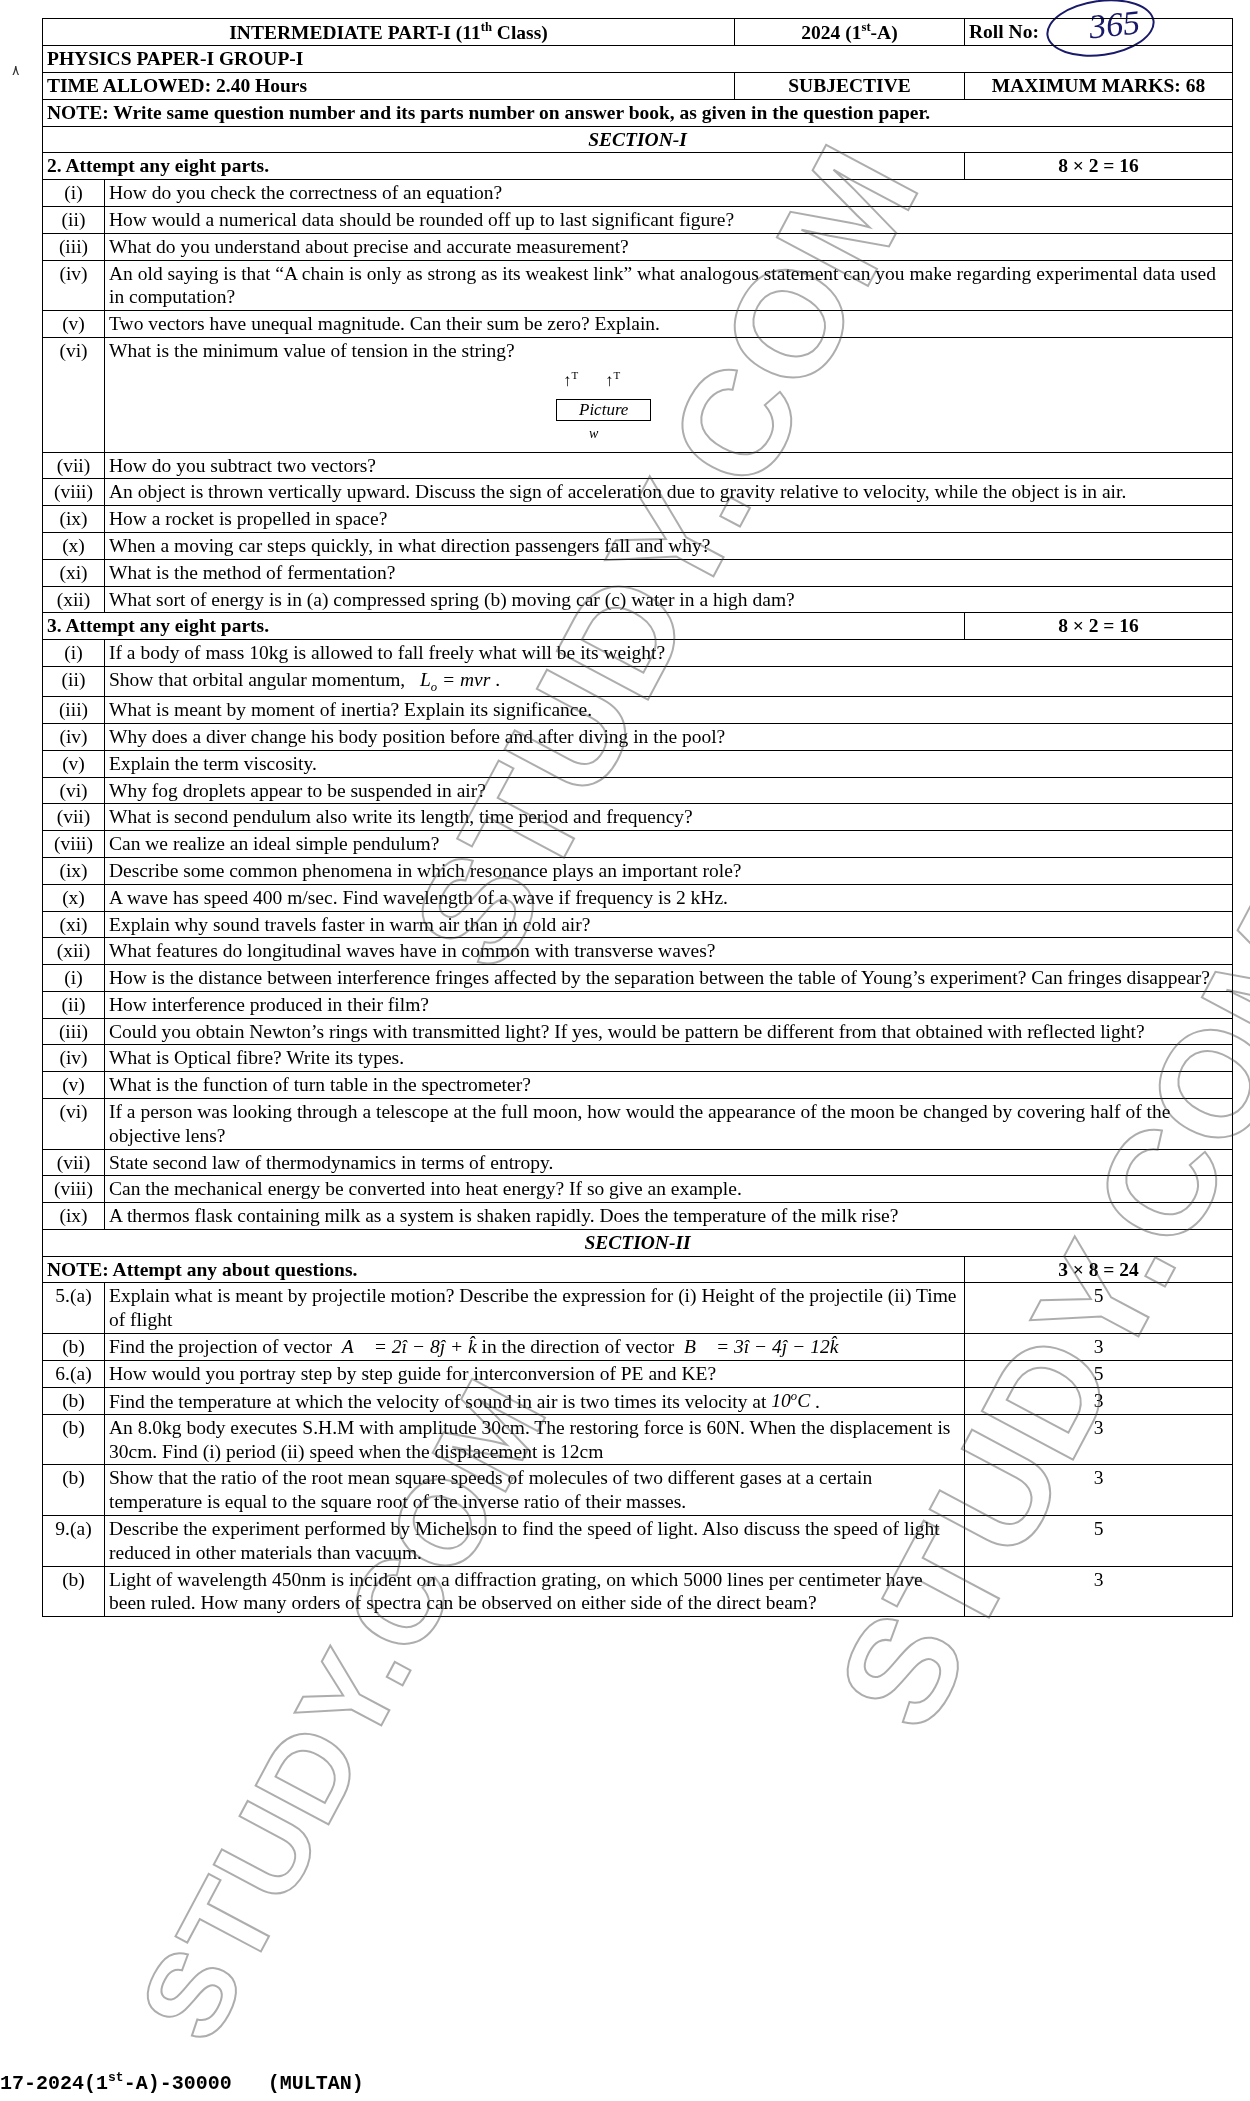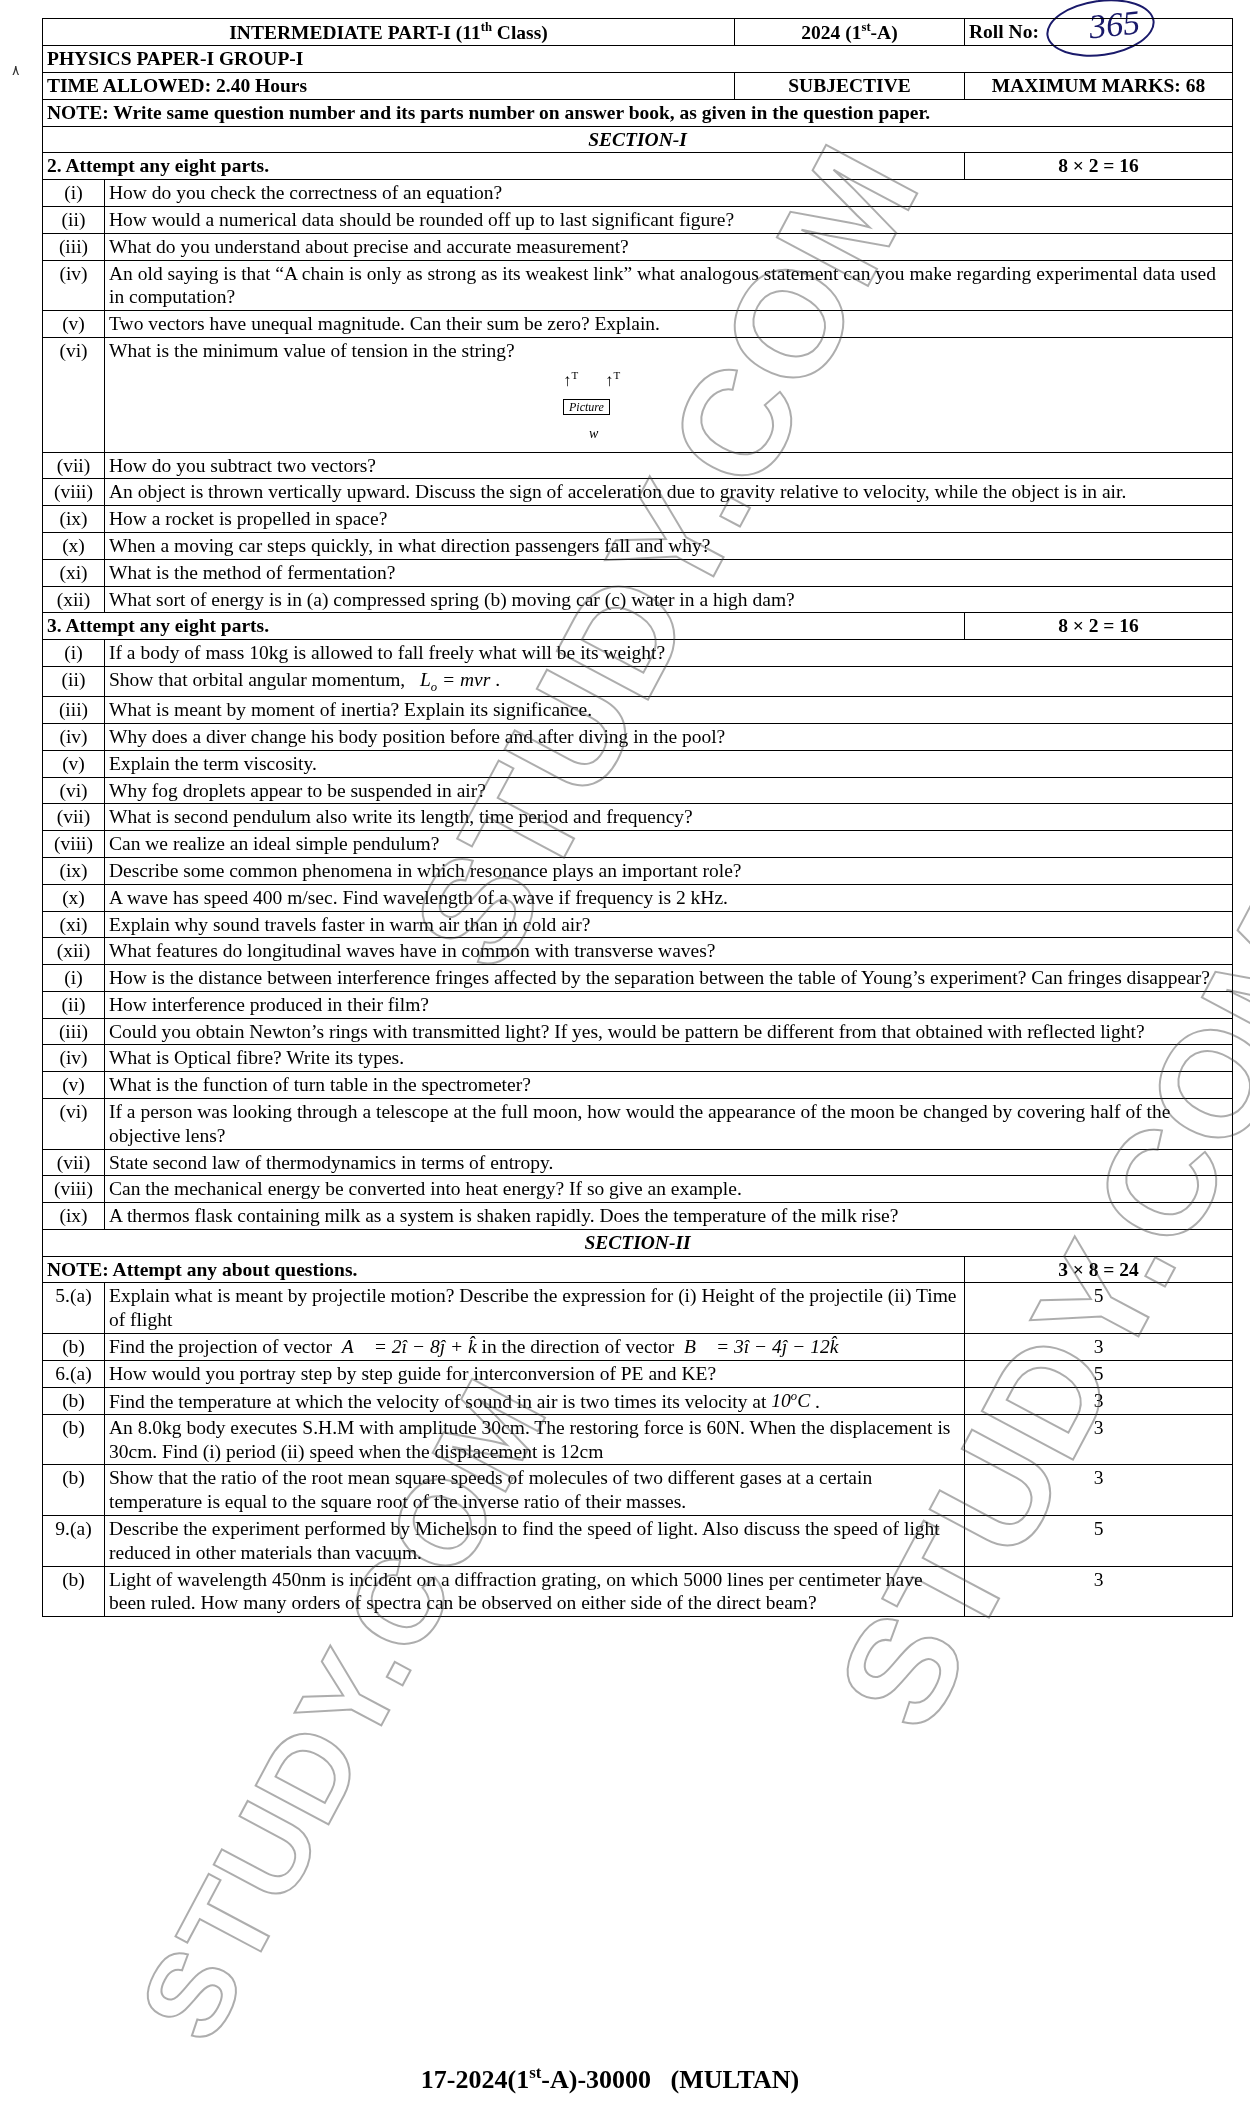--- a/index.html
+++ b/index.html
@@ -9,36 +9,36 @@
   .rollno-scribble{position:absolute;right:110px;top:6px;font-family:"Liberation Serif",serif;font-size:34px;font-style:italic;color:#1a1a6b;transform:rotate(-6deg);}
   .rollno-circle{position:absolute;right:95px;top:0px;width:105px;height:52px;border:2px solid #1a1a6b;border-radius:50%/50%;transform:rotate(-8deg);}
   table.main{border-collapse:collapse;width:1190px;table-layout:fixed;}
   table.main td{border:1px solid #000;padding:1px 4px;vertical-align:top;font-size:19.5px;line-height:1.22;}
   .b{font-weight:bold;}
   .c{text-align:center;}
   .hdr td{font-weight:bold;font-size:20.5px;}
   .numcol{width:62px;text-align:center;font-size:19px;}
   .sec{font-weight:bold;text-align:center;font-size:21px;font-style:italic;}
   .title-row td{padding:2px 5px;}
-  .footer{position:absolute;left:0;right:30px;bottom:6px;text-align:center;font-weight:bold;font-size:26px;font-family:Liberation Serif, serif;}
+  .footer{position:absolute;left:0;right:30px;bottom:6px;text-align:left;font-weight:bold;font-size:20px;font-family:Liberation Mono, monospace;}
   sup{font-size:0.65em;vertical-align:super;}
   sub{font-size:0.65em;vertical-align:sub;}
   i.math{font-family:"Liberation Serif",serif;font-style:italic;}
   .tiny-left{position:absolute;left:12px;top:62px;font-size:14px;color:#333;}
   
   .wm{position:absolute;left:0;top:0;width:1250px;height:2101px;pointer-events:none;}
   .wm span{position:absolute;font-family:"Liberation Sans",sans-serif;font-weight:bold;font-size:150px;color:transparent;-webkit-text-stroke:2px rgba(60,60,60,0.42);letter-spacing:2px;transform:rotate(-62deg);white-space:nowrap;}
   .wm1{left:215px;top:470px;}
   .wm2{left:640px;top:1230px;}
   .wm3{left:-20px;top:1640px;font-size:120px !important;}
   .fig{position:relative;height:88px;}
   .figbox{position:absolute;left:440px;top:4px;width:130px;height:72px;}
   .figbox .arrow1{position:absolute;left:14px;top:2px;font-size:17px;}
   .figbox .arrow2{position:absolute;left:56px;top:2px;font-size:17px;}
-  .figbox .lbl{position:absolute;left:14px;top:32px;border:1px solid #000;padding:0 5px;font-size:12px;font-style:italic;}
+  .figbox .lbl{position:absolute;left:7px;top:32px;border:1px solid #000;padding:0 22px;font-size:17px;font-style:italic;}
   .figbox .wlbl{position:absolute;left:40px;top:58px;font-size:14px;font-style:italic;}
   .qrow td{padding:1.5px 5px;}
   .note td{font-weight:bold;}
   .mark-head{font-weight:bold;text-align:center;font-size:19.5px;white-space:nowrap;}
 </style>
 </head>
 <body>
 
 <div class="page">
 

